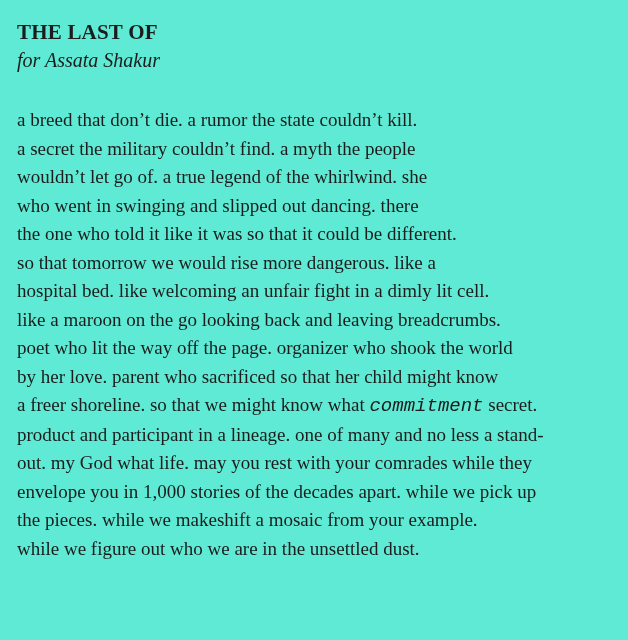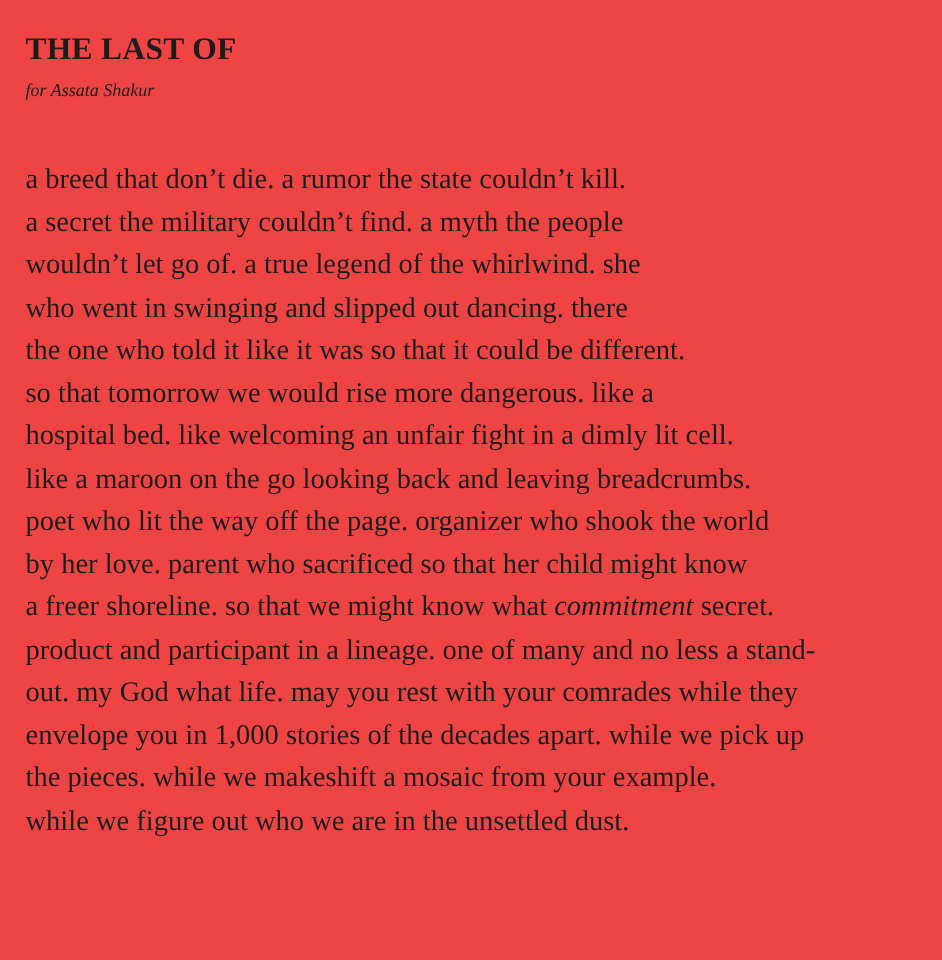--- a/index.html
+++ b/index.html
@@ -4,51 +4,52 @@
 <style>
   html, body {
     margin: 0;
     padding: 0;
     background: #ffffff;
   }
   .page {
     position: relative;
     width: 628px;
     height: 640px;
-    background: #ef4444;
+    background: #5eead4;
     box-sizing: border-box;
     padding: 18px 20px 0 17px;
     font-family: "Liberation Serif", "DejaVu Serif", serif;
     color: #1c1c1c;
     overflow: hidden;
   }
   .poem-title {
     font-size: 21px;
     font-weight: bold;
     line-height: 28px;
     margin: 0;
     letter-spacing: 0.2px;
   }
   .poem-dedication {
-    font-size: 12px;
+    font-size: 20px;
     font-style: italic;
     line-height: 28px;
     margin: 0 0 0 0;
   }
   .poem-body {
     margin-top: 32px;
   }
   .line {
     font-size: 19px;
     line-height: 28.5px;
     margin: 0;
     white-space: nowrap;
   }
   .em {
     font-style: italic;
+    font-family: Liberation Mono, monospace;
   }
 </style>
 </head>
 <body>
 
 <div class="page">
   <h1 class="poem-title">THE LAST OF</h1>
   <p class="poem-dedication">for Assata Shakur</p>
 
   <div class="poem-body">

